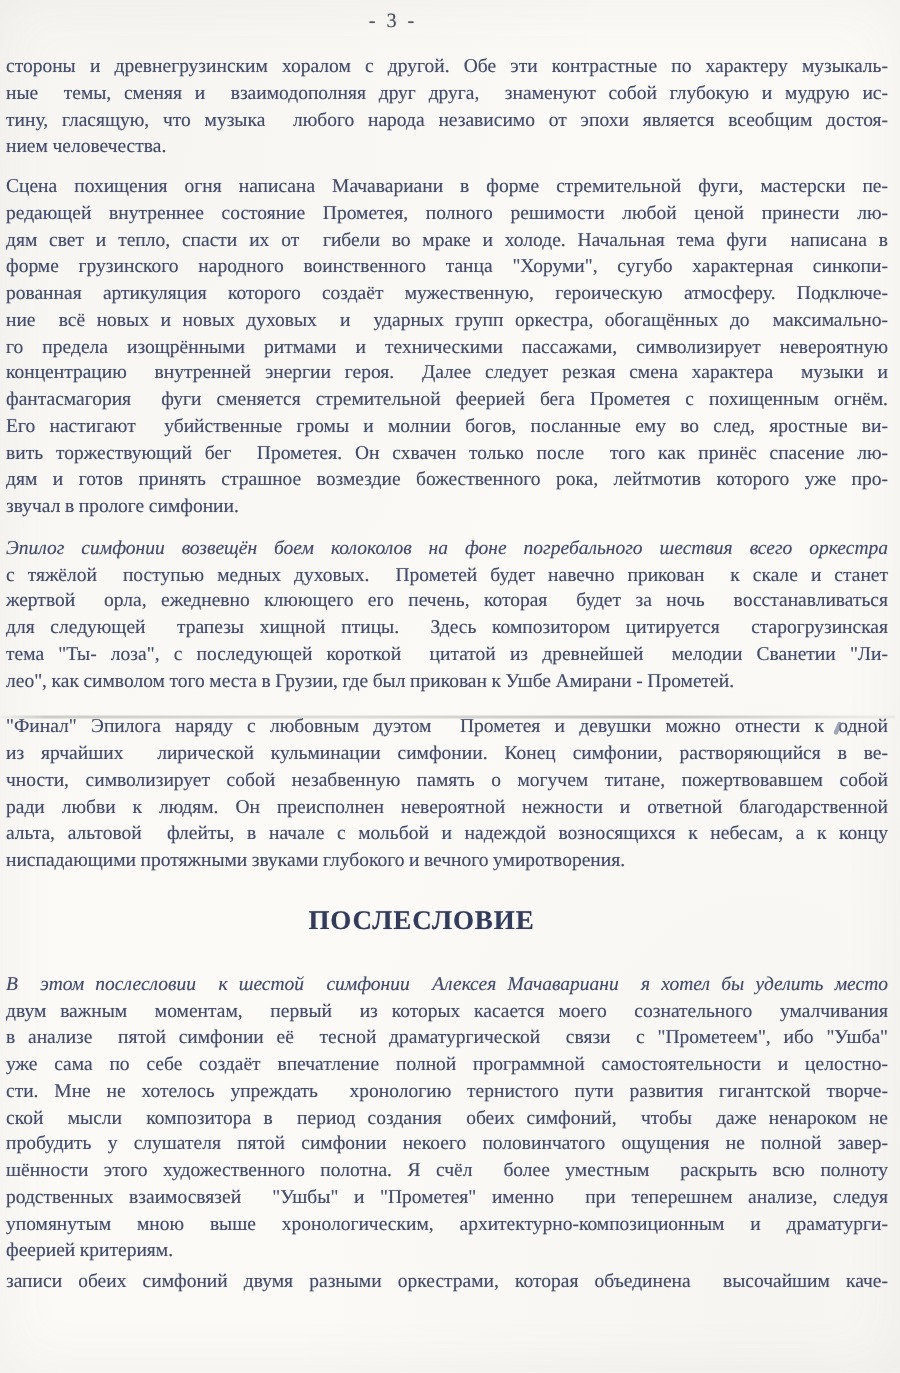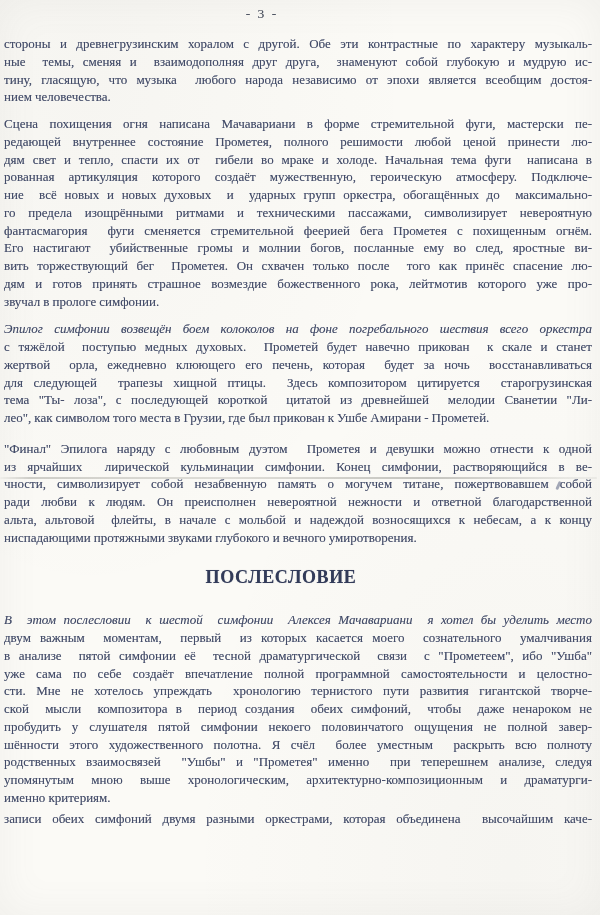--- a/index.html
+++ b/index.html
@@ -96,23 +96,25 @@
       <div class="para">
         <div class="line">стороны и древнегрузинским хоралом с другой. Обе эти контрастные по характеру музыкаль-</div>
         <div class="line">ные&nbsp; темы, сменяя и&nbsp; взаимодополняя друг друга,&nbsp; знаменуют собой глубокую и мудрую ис-</div>
         <div class="line">тину, гласящую, что музыка&nbsp; любого народа независимо от эпохи является всеобщим достоя-</div>
         <div class="line endline">нием человечества.</div>
       </div>
       <div class="para">
         <div class="line">Сцена похищения огня написана Мачавариани в форме стремительной фуги, мастерски пе-</div>
         <div class="line">редающей внутреннее состояние Прометея, полного решимости любой ценой принести лю-</div>
         <div class="line">дям свет и тепло, спасти их от&nbsp; гибели во мраке и холоде. Начальная тема фуги&nbsp; написана в</div>
+        <div class="line">форме грузинского народного воинственного танца "Хоруми", сугубо характерная синкопи-</div>
         <div class="line">рованная артикуляция которого создаёт мужественную, героическую атмосферу. Подключе-</div>
         <div class="line">ние&nbsp; всё новых и новых духовых&nbsp; и&nbsp; ударных групп оркестра, обогащённых до&nbsp; максимально-</div>
         <div class="line">го предела изощрёнными ритмами и техническими пассажами, символизирует невероятную</div>
+        <div class="line">концентрацию&nbsp; внутренней энергии героя.&nbsp; Далее следует резкая смена характера&nbsp; музыки и</div>
         <div class="line">фантасмагория&nbsp; фуги сменяется стремительной феерией бега Прометея с похищенным огнём.</div>
         <div class="line">Его настигают&nbsp; убийственные громы и молнии богов, посланные ему во след, яростные ви-</div>
         <div class="line">вить торжествующий бег&nbsp; Прометея. Он схвачен только после&nbsp; того как принёс спасение лю-</div>
         <div class="line">дям и готов принять страшное возмездие божественного рока, лейтмотив которого уже про-</div>
         <div class="line endline">звучал в прологе симфонии.</div>
       </div>
       <div class="para">
         <div class="line ital">Эпилог симфонии возвещён боем колоколов на фоне погребального шествия всего оркестра</div>
         <div class="line">с тяжёлой&nbsp; поступью медных духовых.&nbsp; Прометей будет навечно прикован&nbsp; к скале и станет</div>
         <div class="line">жертвой&nbsp; орла, ежедневно клюющего его печень, которая&nbsp; будет за ночь&nbsp; восстанавливаться</div>
@@ -133,21 +135,21 @@
         <div class="line ital">В&nbsp; этом послесловии&nbsp; к шестой&nbsp; симфонии&nbsp; Алексея Мачавариани&nbsp; я хотел бы уделить место</div>
         <div class="line">двум важным&nbsp; моментам,&nbsp; первый&nbsp; из которых касается моего&nbsp; сознательного&nbsp; умалчивания</div>
         <div class="line">в анализе&nbsp; пятой симфонии её&nbsp; тесной драматургической&nbsp; связи&nbsp; с "Прометеем", ибо "Ушба"</div>
         <div class="line">уже сама по себе создаёт впечатление полной программной самостоятельности и целостно-</div>
         <div class="line">сти. Мне не хотелось упреждать&nbsp; хронологию тернистого пути развития гигантской творче-</div>
         <div class="line">ской&nbsp; мысли&nbsp; композитора в&nbsp; период создания&nbsp; обеих симфоний,&nbsp; чтобы&nbsp; даже ненароком не</div>
         <div class="line">пробудить у слушателя пятой симфонии некоего половинчатого ощущения не полной завер-</div>
         <div class="line">шённости этого художественного полотна. Я счёл&nbsp; более уместным&nbsp; раскрыть всю полноту</div>
         <div class="line">родственных взаимосвязей&nbsp; "Ушбы" и "Прометея" именно&nbsp; при теперешнем анализе, следуя</div>
         <div class="line">упомянутым мною выше хронологическим, архитектурно-композиционным и драматурги-</div>
-        <div class="line endline">именно критериям.</div>
+        <div class="line endline">феерией критериям.</div>
       </div>
       <div class="para">
         <div class="line">записи обеих симфоний двумя разными оркестрами, которая объединена&nbsp; высочайшим каче-</div>
       </div>
     </div>
   <div class="artifact-line"></div>
   <div class="artifact-mark"></div>
 </div>
 
 </body></html>

